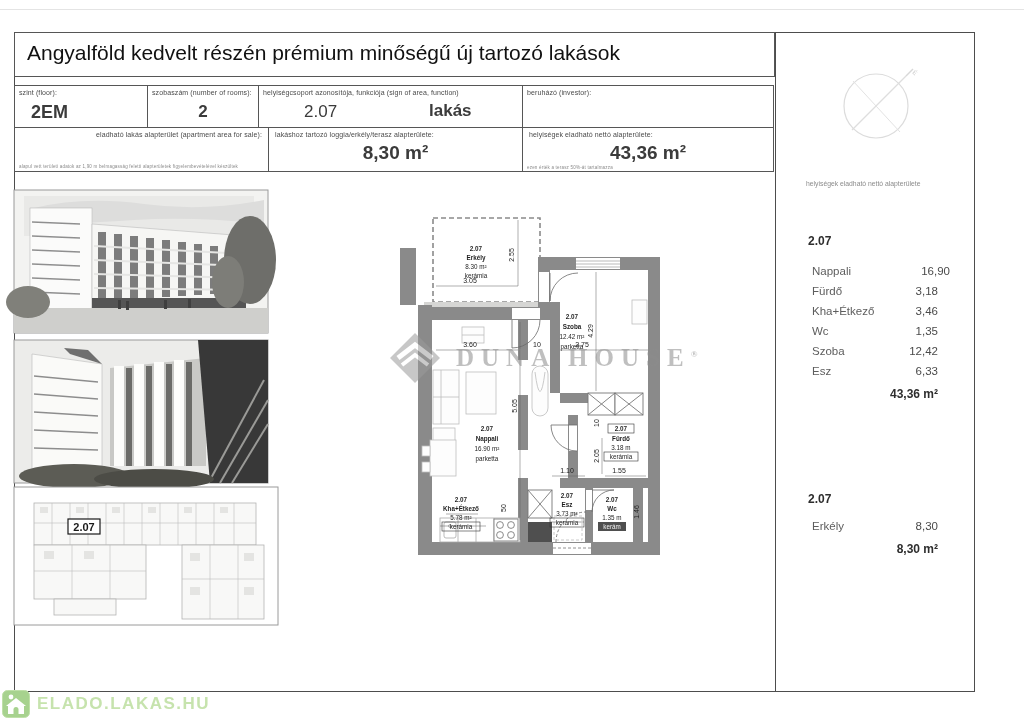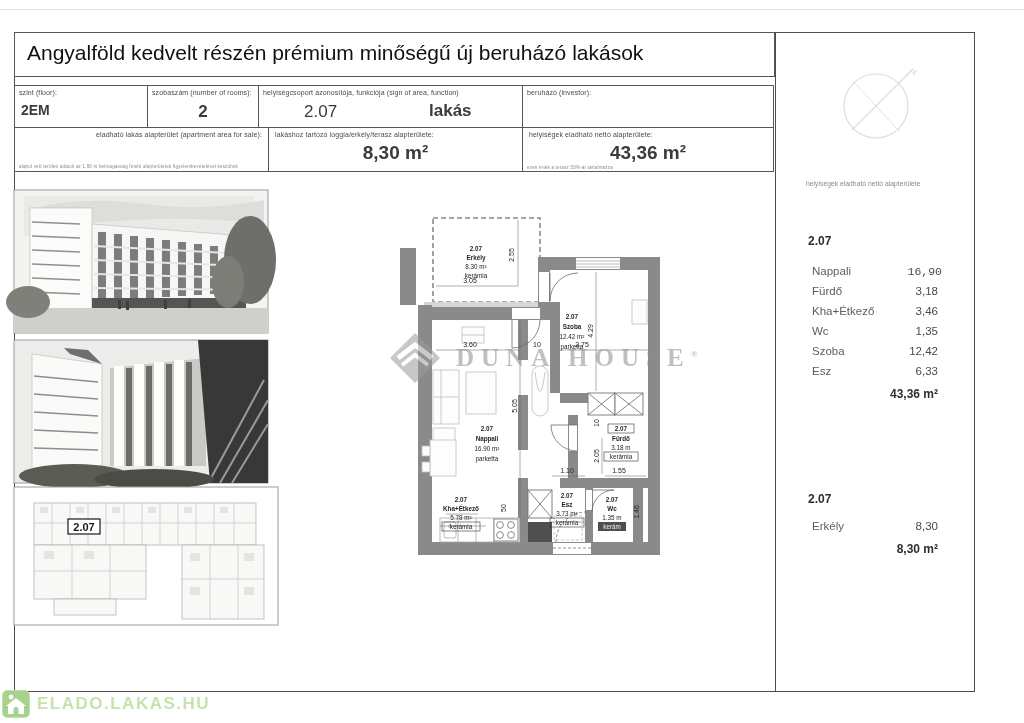--- a/index.html
+++ b/index.html
@@ -23,26 +23,26 @@
 </head>
 <body>
 
 <div class="abs" style="left:0;top:9px;width:1024px;height:1px;background:#e4e4e4;"></div>
 
 <div class="abs" style="left:14px;top:32px;width:961px;height:660px;border:1px solid #4d4d4d;box-sizing:border-box;"></div>
 
 <div class="abs" style="left:775px;top:32px;width:1px;height:660px;background:#4d4d4d;"></div>
 
 <div class="cell" style="left:14px;top:32px;width:761px;height:45px;">
-  <div class="abs" style="left:12px;top:8px;font-size:21px;color:#111;white-space:nowrap;">Angyalföld kedvelt részén prémium minőségű új beruházó lakások</div>
+  <div class="abs" style="left:12px;top:8px;font-size:21px;color:#111;white-space:nowrap;">Angyalföld kedvelt részén prémium minőségű új tartozó lakások</div>
 </div>
 
 <div class="cell" style="left:14px;top:85px;width:134px;height:43px;">
   <div class="cell-label" style="left:4px;top:3px;">szint (floor):</div>
-  <div class="cell-value" style="left:6px;top:16px;font-size:14px;">2EM</div>
+  <div class="cell-value" style="left:16px;top:16px;font-size:18px;">2EM</div>
 </div>
 <div class="cell" style="left:147px;top:85px;width:112px;height:43px;">
   <div class="cell-label" style="left:4px;top:3px;">szobaszám (number of rooms):</div>
   <div class="cell-value" style="left:0;top:16px;width:100%;text-align:center;font-size:17px;">2</div>
 </div>
 <div class="cell" style="left:258px;top:85px;width:265px;height:43px;">
   <div class="cell-label" style="left:4px;top:3px;">helyiségcsoport azonosítója, funkciója (sign of area, function)</div>
   <div class="cell-value" style="left:45px;top:16px;font-size:17px;font-weight:normal;color:#3b3b3b;">2.07</div>
   <div class="cell-value" style="left:170px;top:15px;font-size:17px;">lakás</div>
 </div>
@@ -391,21 +391,21 @@
     <polyline points="14,34 27,24 40,34" fill="none" stroke="#ffffff" stroke-width="4"></polyline>
   </svg>
   <span class="watermark-text"><span>DUNA HOUSE</span><sup class="watermark-reg">®</sup></span>
 </div>
 
 <div class="abs" style="left:776px;top:172px;width:199px;height:520px;">
   <div class="rp-text" style="left:30px;top:8px;font-size:6.8px;color:#8c8c8c;">helyiségek eladható nettó alapterülete</div>
 
   <div class="rp-id" style="left:32px;top:62px;">2.07</div>
   <div class="rp-text" style="left:36px;top:93px;">Nappali</div>
-  <div class="rp-val" style="left:114px;top:93px;width:52px;font-family:Liberation Mono, monospace;">16,90</div>
+  <div class="rp-val" style="left:122px;top:93px;width:52px;">16,90</div>
   <div class="rp-text" style="left:36px;top:113px;">Fürdő</div>
   <div class="rp-val" style="left:110px;top:113px;width:52px;">3,18</div>
   <div class="rp-text" style="left:36px;top:133px;">Kha+Étkező</div>
   <div class="rp-val" style="left:110px;top:133px;width:52px;">3,46</div>
   <div class="rp-text" style="left:36px;top:153px;">Wc</div>
   <div class="rp-val" style="left:110px;top:153px;width:52px;">1,35</div>
   <div class="rp-text" style="left:36px;top:173px;">Szoba</div>
   <div class="rp-val" style="left:110px;top:173px;width:52px;">12,42</div>
   <div class="rp-text" style="left:36px;top:193px;">Esz</div>
   <div class="rp-val" style="left:110px;top:193px;width:52px;">6,33</div>

